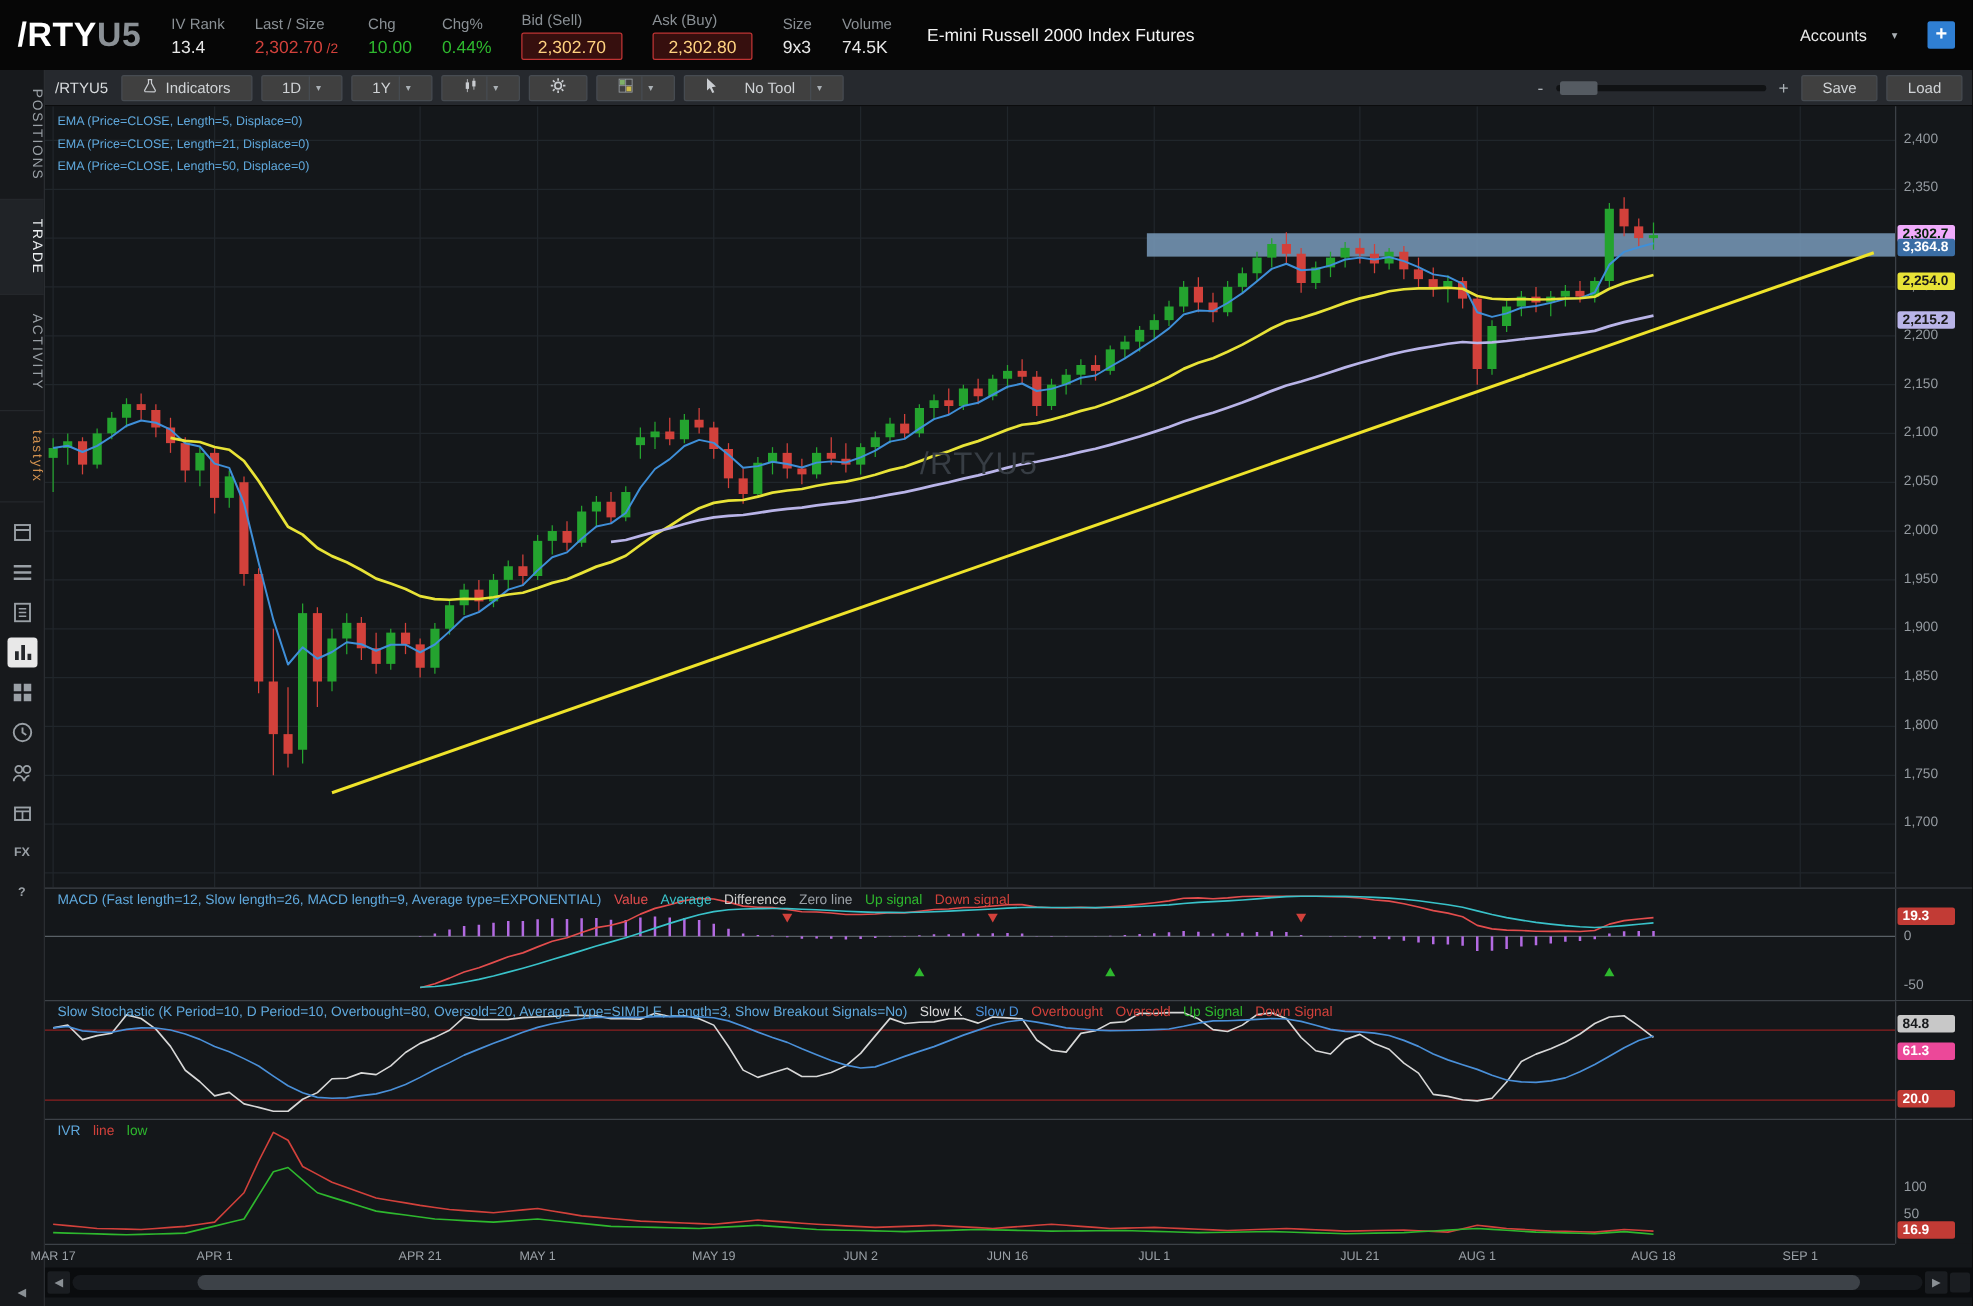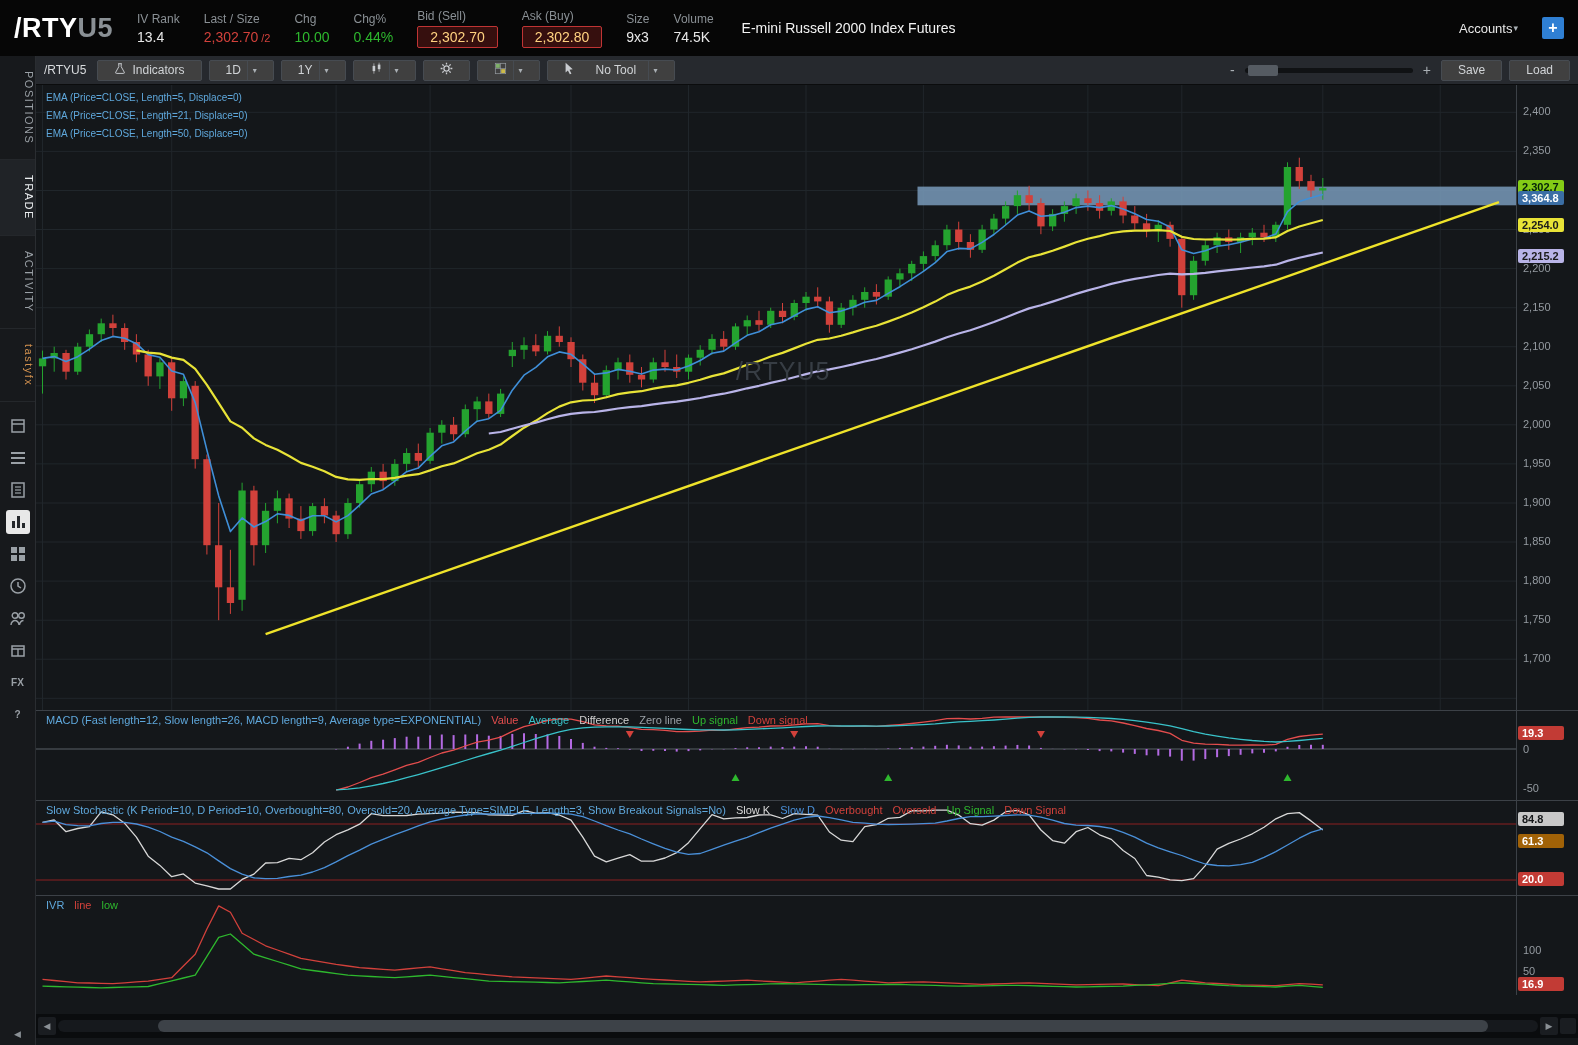--- a/index.html
+++ b/index.html
@@ -13,21 +13,21 @@
   .sym{font-size:27px;font-weight:bold;color:#fff;letter-spacing:.5px;}
   .sym .suffix{color:#8a9095;font-weight:bold;}
   .field{display:flex;flex-direction:column;gap:3px;}
   .field .lbl{font-size:12px;color:#8a9095;white-space:nowrap;}
   .field .val{font-size:14px;color:#e8e8e8;white-space:nowrap;}
   .val.red{color:#d2413b}.val.green{color:#2eb82e}
   .val .small-suffix{font-size:11px;}
   .quote-box{border:1px solid #c03434;background:#360f0e;padding:2px 12px;font-size:14px;
     color:#ffd280;border-radius:2px;text-align:center;}
   .desc{font-size:14px;color:#f2f2f2;margin-left:4px;}
-  .accounts{margin-left:auto;display:flex;align-items:center;gap:1px;color:#e8e8e8;font-size:13px;cursor:pointer;}
+  .accounts{margin-left:auto;display:flex;align-items:center;gap:20px;color:#e8e8e8;font-size:13px;cursor:pointer;}
   .caret{font-size:9px;color:#aab0b5;}
   .plus-btn{width:22px;height:22px;background:#2f7fd3;color:#fff;display:flex;align-items:center;
     justify-content:center;border-radius:2px;font-size:16px;font-weight:bold;cursor:pointer;}
 
   
   .sidebar{position:absolute;left:0;top:56px;width:36px;bottom:0;background:#17191c;
     border-right:1px solid #2a2d31;display:flex;flex-direction:column;align-items:center;}
   .side-tab{writing-mode:vertical-rl;padding:15px 0;width:100%;text-align:center;color:#9aa0a6;
     font-size:11px;letter-spacing:1.5px;border-bottom:1px solid #24272b;cursor:pointer;}
   .side-tab.active{color:#eceff1;background:#202327;}
@@ -533,21 +533,21 @@
             <div class="tick" style="top: 254.7px;">2,100</div>
             <div class="tick" style="top: 293.8px;">2,050</div>
             <div class="tick" style="top: 332.8px;">2,000</div>
             <div class="tick" style="top: 371.9px;">1,950</div>
             <div class="tick" style="top: 411px;">1,900</div>
             <div class="tick" style="top: 450px;">1,850</div>
             <div class="tick" style="top: 489.1px;">1,800</div>
             <div class="tick" style="top: 528.2px;">1,750</div>
             <div class="tick" style="top: 567.2px;">1,700</div>
             <div class="tick" style="top: 606.3px; margin-top: 40px;">1,650</div>
-            <div class="badge" style="top: 95.4px; background: #84cc16; color: rgb(4, 33, 10);">2,302.7</div>
+            <div class="badge" style="top: 95.4px; background: #f0abfc; color: rgb(4, 33, 10);">2,302.7</div>
             <div class="badge" style="top: 106.1px; background: rgb(59, 110, 165); color: rgb(255, 255, 255);">3,364.8</div>
             <div class="badge" style="top: 133.4px; background: rgb(232, 227, 55); color: rgb(26, 26, 26);">2,254.0</div>
             <div class="badge" style="top: 163.7px; background: rgb(185, 180, 232); color: rgb(26, 26, 26);">2,215.2</div>
           </div>
       </div>
 
       <div class="panel" id="macd-panel">
         <svg id="macd-svg" width="1480" height="90">
             <line x1="0" y1="38" x2="1480" y2="38" stroke="#596066" stroke-width="1"></line>
             <line x1="300.1" y1="38" x2="300.1" y2="38.4" stroke="#b36ae2" stroke-width="2"></line>
@@ -671,21 +671,21 @@
             <span class="study-title">Slow Stochastic (K Period=10, D Period=10, Overbought=80, Oversold=20, Average Type=SIMPLE, Length=3, Show Breakout Signals=No)</span>
             <span style="color: rgb(216, 216, 216);">Slow K</span>
             <span style="color: rgb(74, 144, 217);">Slow D</span>
             <span style="color: rgb(210, 65, 59);">Overbought</span>
             <span style="color: rgb(210, 65, 59);">Oversold</span>
             <span style="color: rgb(46, 184, 46);">Up Signal</span>
             <span style="color: rgb(210, 65, 59);">Down Signal</span>
           </div>
         <div class="axis-col" id="stoch-axis">
             <div class="badge" style="top: 10.5px; background: rgb(200, 200, 200); color: rgb(22, 24, 26);">84.8</div>
-            <div class="badge" style="top: 32.5px; background: #a16207; color: rgb(255, 255, 255);">61.3</div>
+            <div class="badge" style="top: 32.5px; background: #ec4899; color: rgb(255, 255, 255);">61.3</div>
             <div class="badge" style="top: 71px; background: rgb(194, 59, 53); color: rgb(255, 255, 255);">20.0</div>
           </div>
       </div>
 
       <div class="panel" id="ivr-panel">
         <svg id="ivr-svg" width="1480" height="100">
             <polyline points="6.5,83.4 18.2,84.5 30,85.6 41.7,86.8 53.4,87 65.2,87.3 76.9,87.6 88.7,86.8 100.4,85.9 112.2,85.1 123.9,83.4 135.7,81.7 147.4,70 159.2,58.2 170.9,33 182.7,9.9 194.4,16.2 206.1,37.2 217.9,43.5 229.6,49.8 241.4,54 253.1,58.2 264.9,62.4 276.6,64.4 288.4,66.3 300.1,68.3 311.9,70 323.6,71.6 335.3,72.5 347.1,73.3 358.8,74.2 370.6,73 382.3,71.9 394.1,70.8 405.8,72.8 417.6,74.7 429.3,76.7 441.1,77.7 452.8,78.8 464.6,79.8 476.3,80.9 488,81.4 499.8,81.9 511.5,82.4 523.3,82.9 535,83.4 546.8,82.3 558.5,81.2 570.3,80 582,80.9 593.8,81.7 605.5,82.6 617.3,83.4 629,84 640.7,84.7 652.5,85.3 664.2,85.9 676,85.5 687.7,85.1 699.5,84.7 711.2,84.2 723,84.9 734.7,85.5 746.5,86.1 758.2,86.8 770,85.9 781.7,85.1 793.4,84.2 805.2,83.4 816.9,84.2 828.7,85.1 840.4,85.9 852.2,86.8 863.9,86.5 875.7,86.2 887.4,85.9 899.2,86.4 910.9,86.9 922.7,87.4 934.4,87.9 946.1,88.4 957.9,88 969.6,87.6 981.4,87.2 993.1,86.8 1004.9,87.3 1016.6,87.8 1028.4,88.3 1040.1,88.9 1051.9,88.7 1063.6,88.4 1075.3,88.2 1087.1,88 1098.8,88.6 1110.6,89.1 1122.3,89.7 1134.1,87 1145.8,84.2 1157.6,85.5 1169.3,86.8 1181.1,87.5 1192.8,88.2 1204.6,88.9 1216.3,89.1 1228,89.4 1239.8,89.7 1251.5,88.7 1263.3,87.6 1275,88.2 1286.8,88.9" fill="none" stroke="#d2413b" stroke-width="1.3" stroke-linejoin="round"></polyline>
             <polyline points="6.5,90.1 18.2,90.5 30,90.8 41.7,91.1 53.4,91.5 65.2,91.8 76.9,91.5 88.7,91.2 100.4,90.9 112.2,90.5 123.9,87.7 135.7,84.9 147.4,82 159.2,79.2 170.9,60.3 182.7,41.4 194.4,38 206.1,48.1 217.9,58.2 229.6,61.9 241.4,65.5 253.1,69.2 264.9,72.9 276.6,74.5 288.4,76 300.1,77.6 311.9,79.2 323.6,79.8 335.3,80.5 347.1,81.1 358.8,81.7 370.6,80.9 382.3,80 394.1,79.2 405.8,80.4 417.6,81.6 429.3,82.7 441.1,83.9 452.8,85.1 464.6,85.4 476.3,85.6 488,85.9 499.8,86.2 511.5,86.5 523.3,86.8 535,86.1 546.8,85.5 558.5,84.9 570.3,84.2 582,85.1 593.8,85.9 605.5,86.8 617.3,87.6 629,87.9 640.7,88.2 652.5,88.4 664.2,88.7 676,89 687.7,89.3 699.5,88.9 711.2,88.6 723,88.3 734.7,87.9 746.5,87.6 758.2,87.9 770,88.1 781.7,88.4 793.4,88.6 805.2,88.9 816.9,88.8 828.7,88.7 840.4,88.6 852.2,88.5 863.9,88.4 875.7,88.8 887.4,89.1 899.2,89.4 910.9,89.8 922.7,90.1 934.4,90 946.1,89.8 957.9,89.6 969.6,89.4 981.4,89.3 993.1,89.6 1004.9,90 1016.6,90.3 1028.4,90.6 1040.1,91 1051.9,90.8 1063.6,90.5 1075.3,90.3 1087.1,90.1 1098.8,89.4 1110.6,88.8 1122.3,88.1 1134.1,87.4 1145.8,86.8 1157.6,87.5 1169.3,88.2 1181.1,89 1192.8,89.7 1204.6,90 1216.3,90.3 1228,90.6 1239.8,91 1251.5,90.1 1263.3,89.3 1275,90.3 1286.8,91.4" fill="none" stroke="#2eb82e" stroke-width="1.3" stroke-linejoin="round"></polyline>
           </svg>
         <div class="panel-label" id="ivr-label">
@@ -693,20 +693,34 @@
             <span style="color: rgb(210, 65, 59);">line</span>
             <span style="color: rgb(46, 184, 46);">low</span>
           </div>
         <div class="axis-col" id="ivr-axis">
             <div class="tick" style="top: 48px;">100</div>
             <div class="tick" style="top: 69px;">50</div>
             <div class="badge" style="top: 80.9px; background: rgb(194, 59, 53); color: rgb(255, 255, 255);">16.9</div>
           </div>
       </div>
 
+      <div id="time-axis">
+          <div class="time-label" style="left: -17.5px;">MAR 17</div>
+          <div class="time-label" style="left: 111.7px;">APR 1</div>
+          <div class="time-label" style="left: 276.1px;">APR 21</div>
+          <div class="time-label" style="left: 370.1px;">MAY 1</div>
+          <div class="time-label" style="left: 511px;">MAY 19</div>
+          <div class="time-label" style="left: 628.5px;">JUN 2</div>
+          <div class="time-label" style="left: 746px;">JUN 16</div>
+          <div class="time-label" style="left: 863.4px;">JUL 1</div>
+          <div class="time-label" style="left: 1027.9px;">JUL 21</div>
+          <div class="time-label" style="left: 1121.8px;">AUG 1</div>
+          <div class="time-label" style="left: 1262.8px;">AUG 18</div>
+          <div class="time-label" style="left: 1380.2px;">SEP 1</div>
+        </div>
 
       <div id="hscroll">
         <div class="scroll-btn">◀</div>
         <div class="scroll-track">
           <div class="scroll-thumb"></div>
         </div>
         <div class="scroll-btn">▶</div>
         <div class="scroll-corner"></div>
       </div>
 

